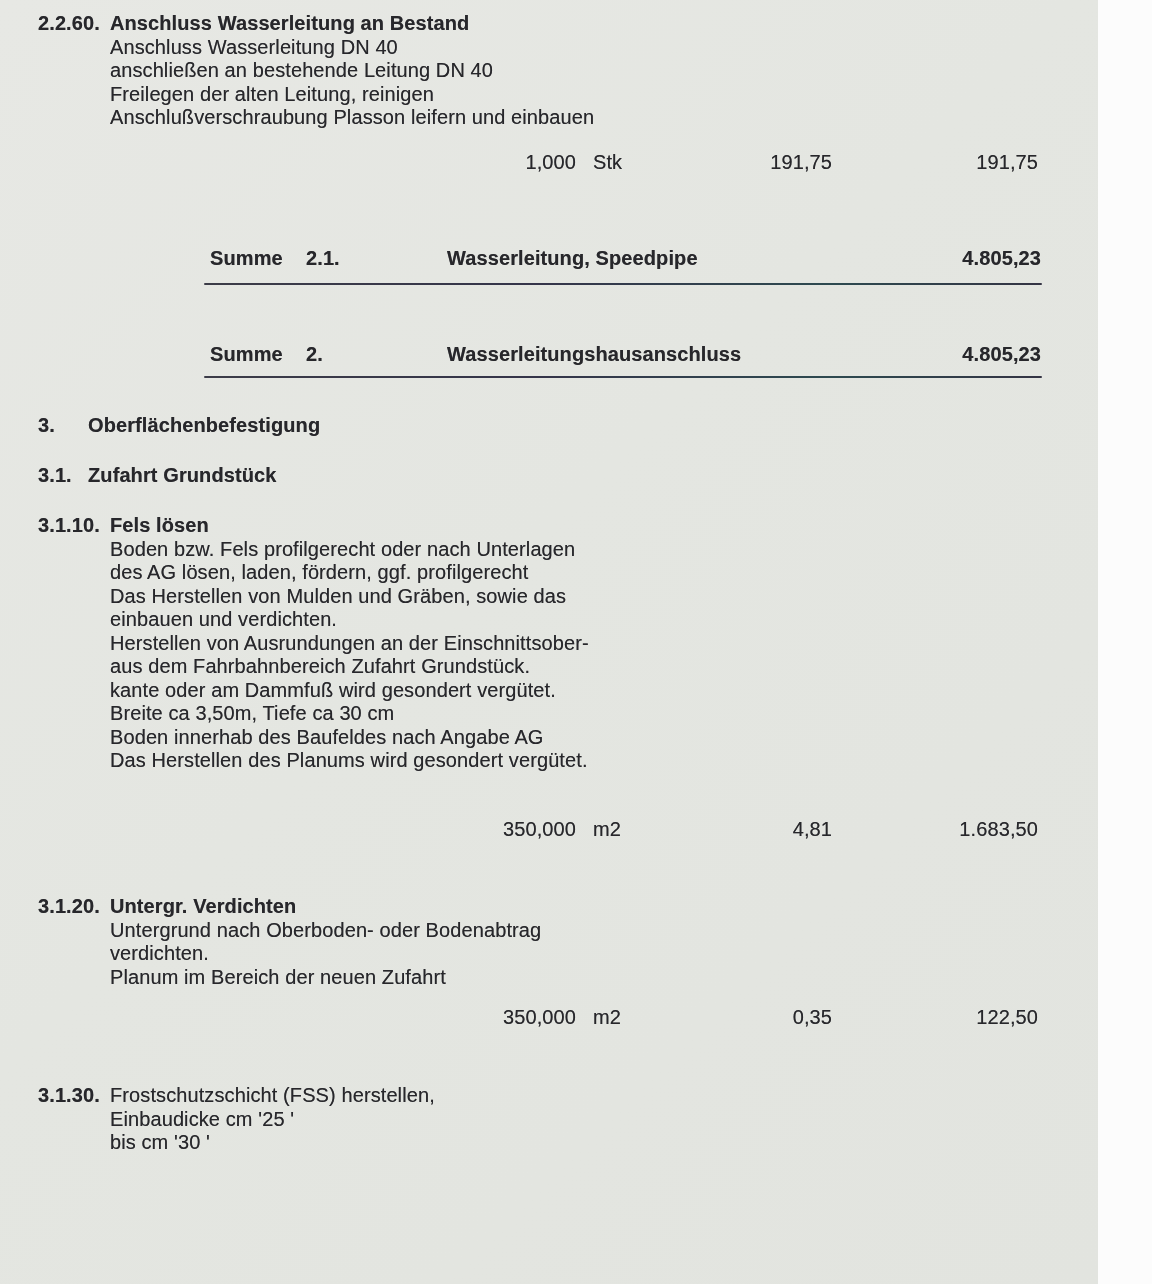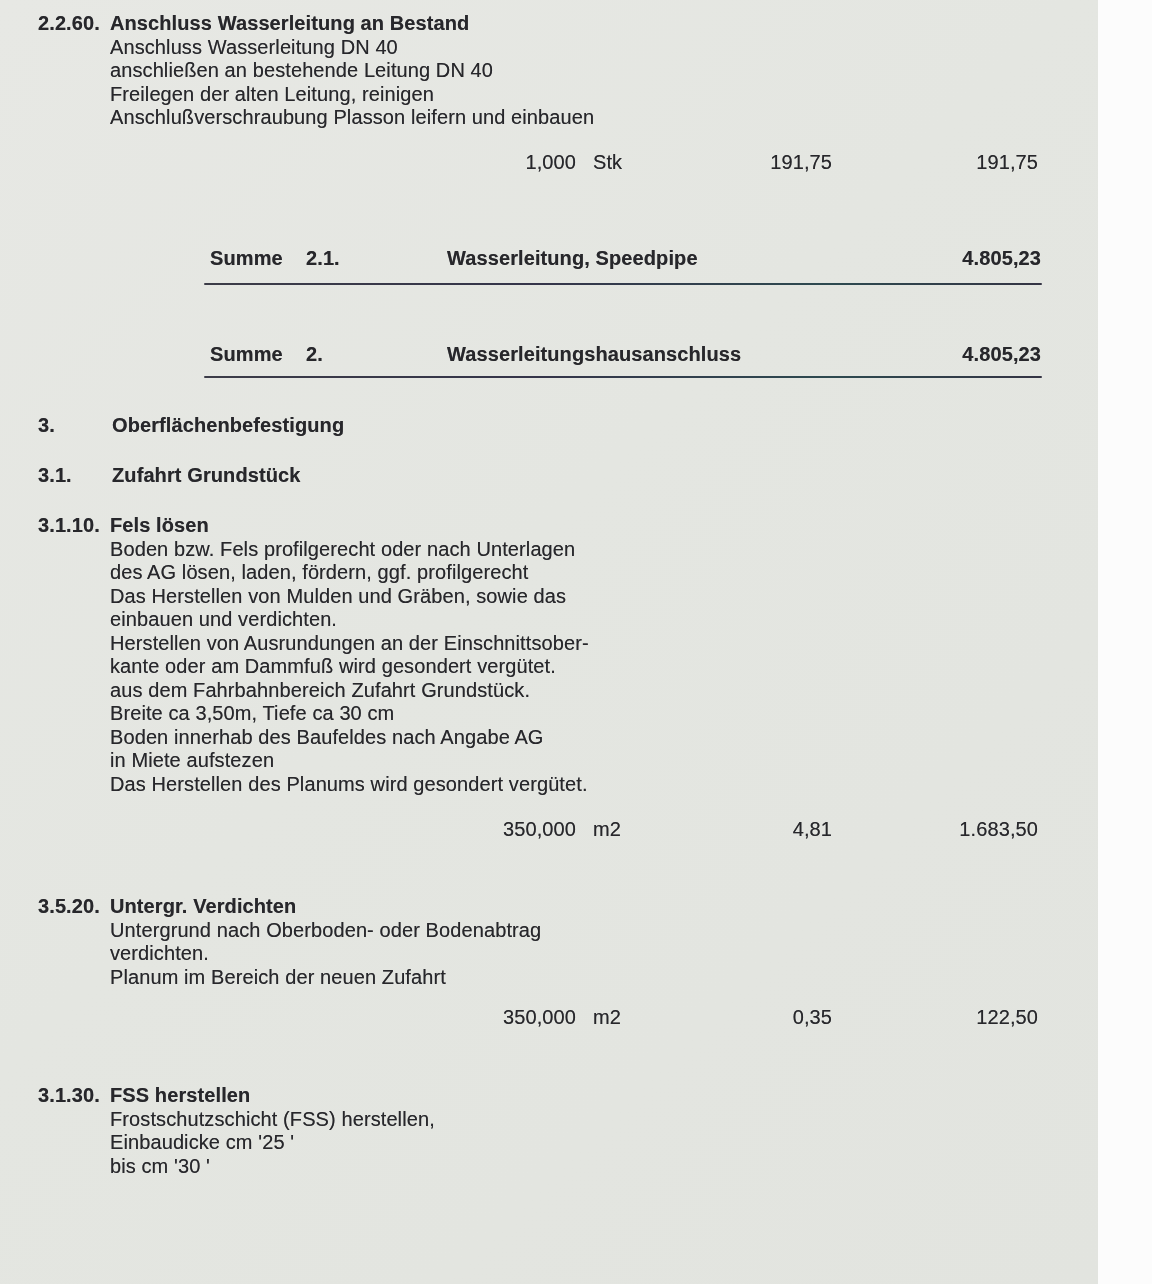--- a/index.html
+++ b/index.html
@@ -82,21 +82,21 @@
   }
   .rule {
     position: absolute;
     left: 204px;
     width: 838px;
     height: 2px;
     background: linear-gradient(90deg, #3c3c48, #35354a 40%, #2e4a50 75%, #343444);
     border-radius: 1px;
   }
   
-  .heading-title { margin-left: 112px; font-weight: bold; }
+  .heading-title { margin-left: 88px; font-weight: bold; }
 </style>
 </head>
 <body>
 
 <div class="canvas">
   <div class="paper">
 
     <section class="block" style="top:12px">
       <span class="num txt">2.2.60.</span>
       <div class="content">
@@ -146,60 +146,58 @@
     <section class="block" style="top:514px">
       <span class="num txt">3.1.10.</span>
       <div class="content">
         <div class="bold txt">Fels lösen</div>
         <div>
             <div class="txt">Boden bzw. Fels profilgerecht oder nach Unterlagen</div>
             <div class="txt">des AG lösen, laden, fördern, ggf. profilgerecht</div>
             <div class="txt">Das Herstellen von Mulden und Gräben, sowie das</div>
             <div class="txt">einbauen und verdichten.</div>
             <div class="txt">Herstellen von Ausrundungen an der Einschnittsober-</div>
+            <div class="txt">aus dem Fahrbahnbereich Zufahrt Grundstück.</div>
             <div class="txt">kante oder am Dammfuß wird gesondert vergütet.</div>
-            <div class="txt">aus dem Fahrbahnbereich Zufahrt Grundstück.</div>
             <div class="txt">Breite ca 3,50m, Tiefe ca 30 cm</div>
             <div class="txt">Boden innerhab des Baufeldes nach Angabe AG</div>
-            <div class="txt">in Miete aufstezen</div>
             <div class="txt">Das Herstellen des Planums wird gesondert vergütet.</div>
           </div>
       </div>
     </section>
 
     <div class="qtyrow" style="top:818px">
       <span class="qty txt">350,000</span>
       <span class="unit txt">m2</span>
       <span class="uprice txt">4,81</span>
       <span class="total txt">1.683,50</span>
     </div>
 
     <section class="block" style="top:895px">
-      <span class="num txt">3.5.20.</span>
+      <span class="num txt">3.1.20.</span>
       <div class="content">
         <div class="bold txt">Untergr. Verdichten</div>
         <div>
             <div class="txt">Untergrund nach Oberboden- oder Bodenabtrag</div>
             <div class="txt">verdichten.</div>
             <div class="txt">Planum im Bereich der neuen Zufahrt</div>
           </div>
       </div>
     </section>
 
     <div class="qtyrow" style="top:1006px">
       <span class="qty txt">350,000</span>
       <span class="unit txt">m2</span>
       <span class="uprice txt">0,35</span>
       <span class="total txt">122,50</span>
     </div>
 
     <section class="block" style="top:1084px">
       <span class="num txt">3.1.30.</span>
       <div class="content">
-        <div class="bold txt">FSS herstellen</div>
         <div>
             <div class="txt">Frostschutzschicht (FSS) herstellen,</div>
             <div class="txt">Einbaudicke cm '25 '</div>
             <div class="txt">bis cm '30 '</div>
           </div>
       </div>
     </section>
 
   </div>
   <div class="scan-strip"></div>

